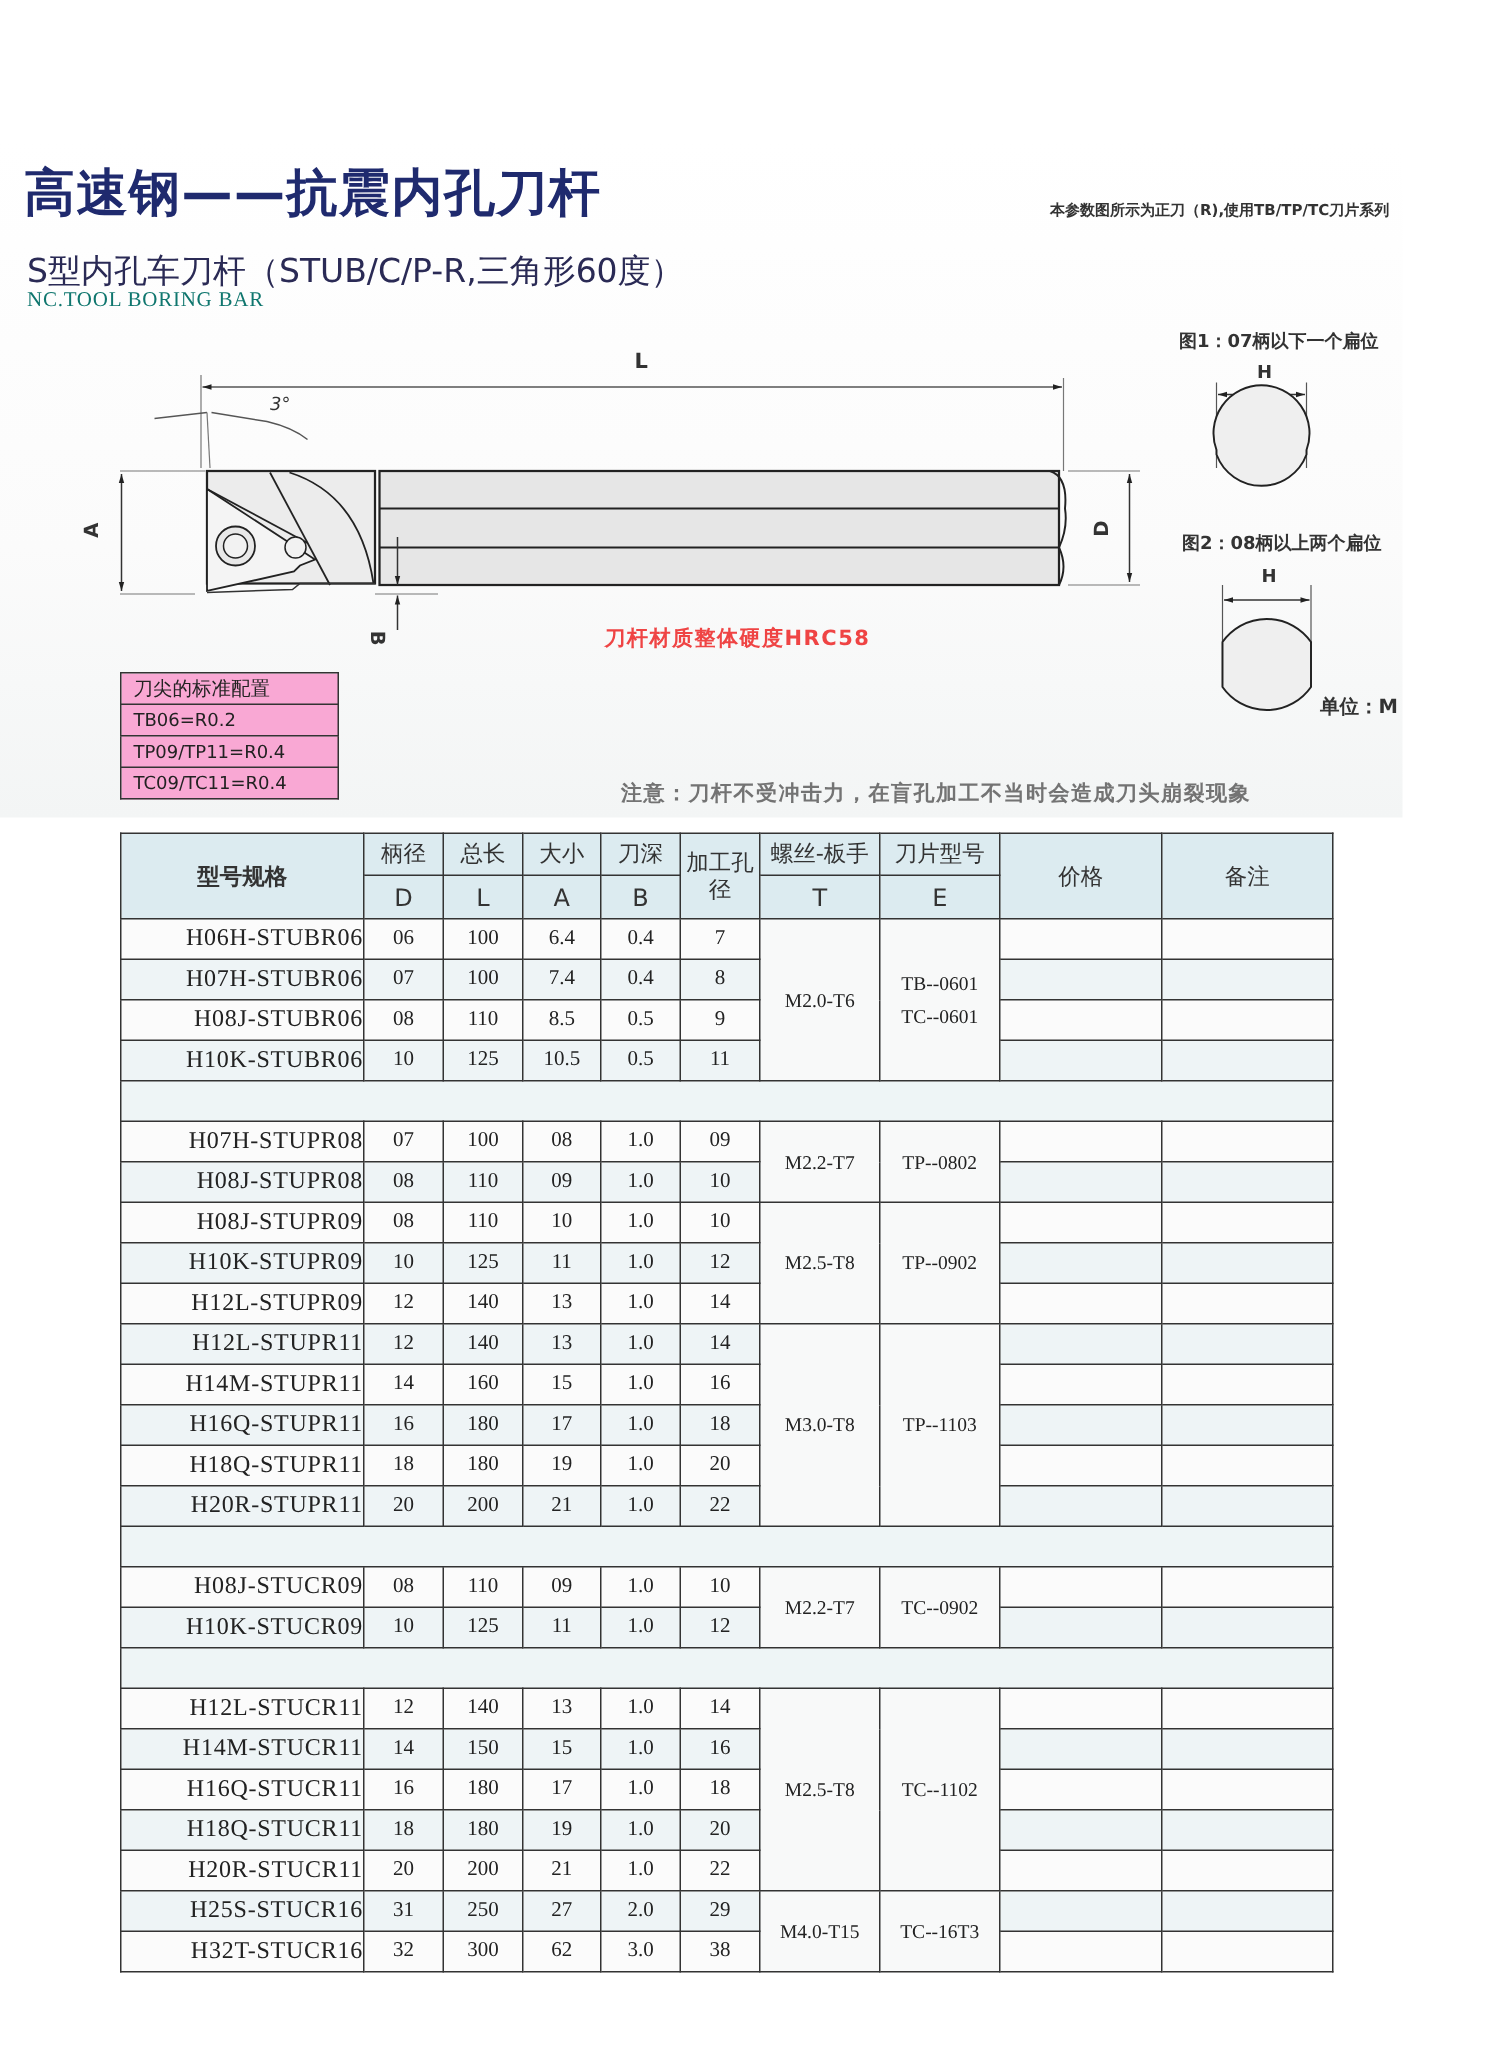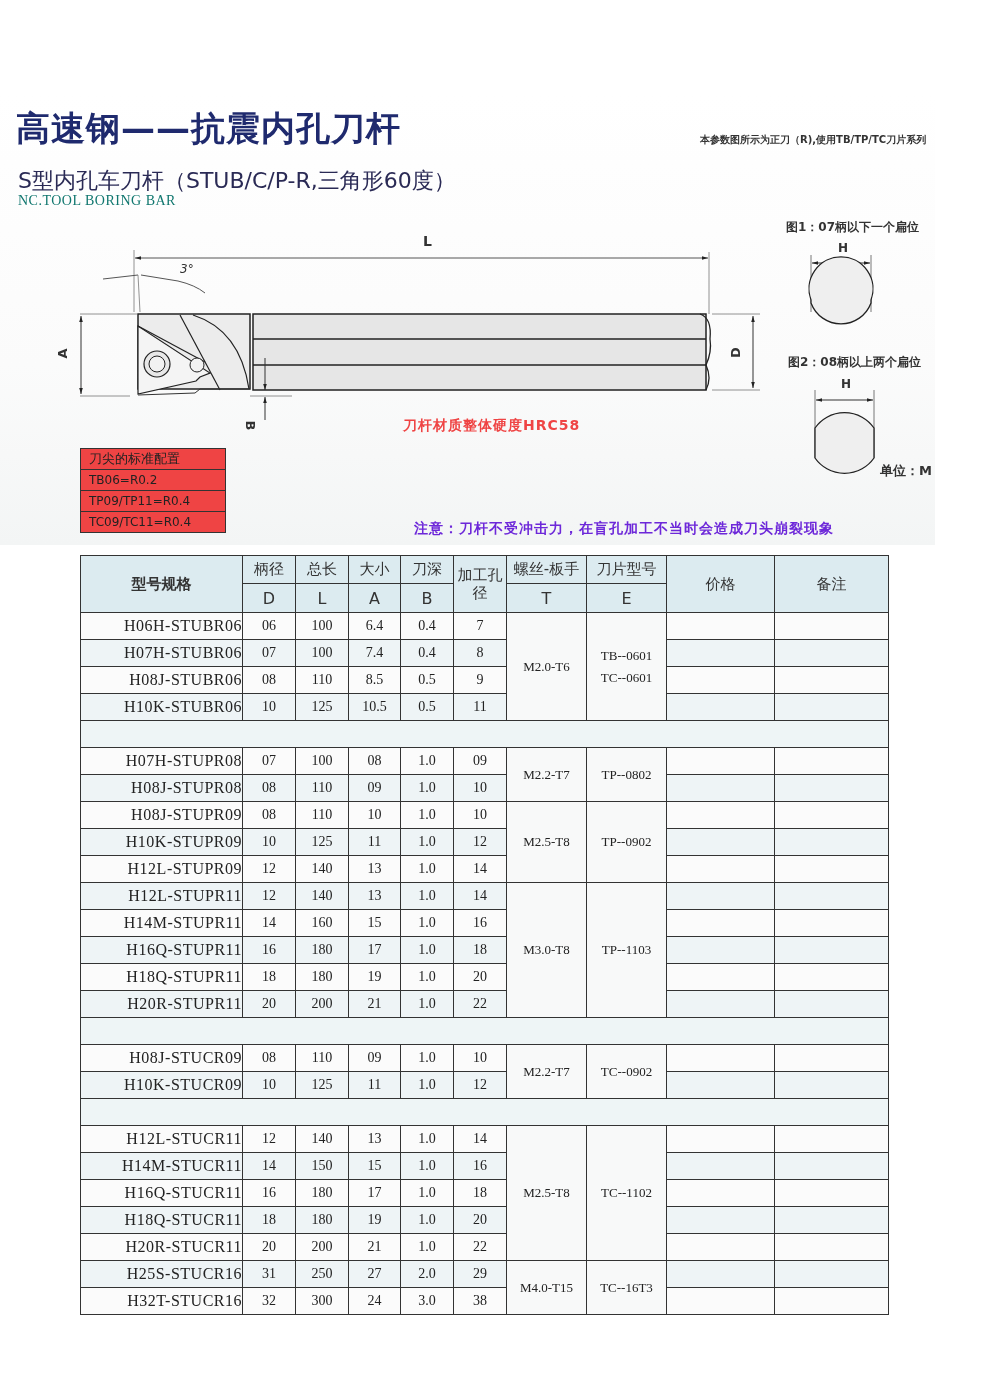--- a/index.html
+++ b/index.html
@@ -7,24 +7,24 @@
          font-family:"DejaVu Sans", "Liberation Sans", sans-serif; color:#222; }
   .top-panel { position:absolute; left:0; top:95px; width:935px; height:450px;
                background:linear-gradient(180deg,#ffffff 0%,#fbfbfb 60%,#f3f5f5 100%); }
   .title { position:absolute; left:16px; top:106px; font-size:34px; font-weight:bold; color:#1f2a6e; letter-spacing:1px; white-space:nowrap; }
   .subtitle { position:absolute; left:18px; top:166px; font-size:22px; color:#2a2a55; white-space:nowrap; }
   .subtitle-en { position:absolute; left:18px; top:193px; font-size:14px; font-family:"Liberation Serif", serif; color:#0f766e; letter-spacing:0.5px; }
   .note-top { position:absolute; left:658px; top:133px; font-size:10px; font-weight:bold; color:#333; white-space:nowrap;margin-left:42px; }
   .fig-cap { position:absolute; font-size:12px; font-weight:bold; color:#333; white-space:nowrap; }
   .unit { position:absolute; left:880px; top:462px; font-size:13px; font-weight:bold; color:#333; }
   .hrc { position:absolute; left:403px; top:417px; font-size:14px; font-weight:bold; color:#ef4444; letter-spacing:1px; }
-  .warn { position:absolute; left:414px; top:520px; font-size:14px; font-weight:bold; color:#6d28d9; letter-spacing:1px; white-space:nowrap; }
+  .warn { position:absolute; left:414px; top:520px; font-size:14px; font-weight:bold; color:#737373; letter-spacing:1px; white-space:nowrap; }
   .drawing { position:absolute; left:0; top:0; }
   .tip-table { position:absolute; left:80px; top:448px; width:146px; border-collapse:collapse; }
-  .tip-table td { border:1.5px solid #333; font-size:12px; height:20px; padding:0 8px; background:#ef4444; white-space:nowrap; }
+  .tip-table td { border:1.5px solid #333; font-size:12px; height:20px; padding:0 8px; background:#f9a8d4; white-space:nowrap; }
   .tip-table tr:first-child td { font-size:13px; }
 
   .spec { position:absolute; left:80px; top:555px; border-collapse:collapse; table-layout:fixed; }
   .spec td, .spec th { border:1.5px solid #333; text-align:center; padding:0; font-weight:normal; }
   .spec th { background:#dcebf0; color:#333; font-size:15px; height:27px; }
   .spec th.sub { font-size:16px; height:28px; }
   .spec th.big { font-size:15px;font-weight:bold; }
   .spec td { font-family:"Liberation Serif","DejaVu Serif", serif; font-size:14px; height:26px; color:#222; }
   .spec td.model { font-size:16px; text-align:right; letter-spacing:0.5px; }
   .spec tr.alt td { background:#eef4f6; }
@@ -436,20 +436,20 @@
         <td class="merge" rowspan="2">
           <div>TC--16T3</div>
         </td>
         <td></td>
         <td></td>
       </tr>
       <tr class="norm">
         <td class="model">H32T-STUCR16</td>
         <td>32</td>
         <td>300</td>
-        <td>24</td>
+        <td>62</td>
         <td>3.0</td>
         <td>38</td>
         <td></td>
         <td></td>
       </tr>
     </tbody>
 </table>
 
 </body></html>

